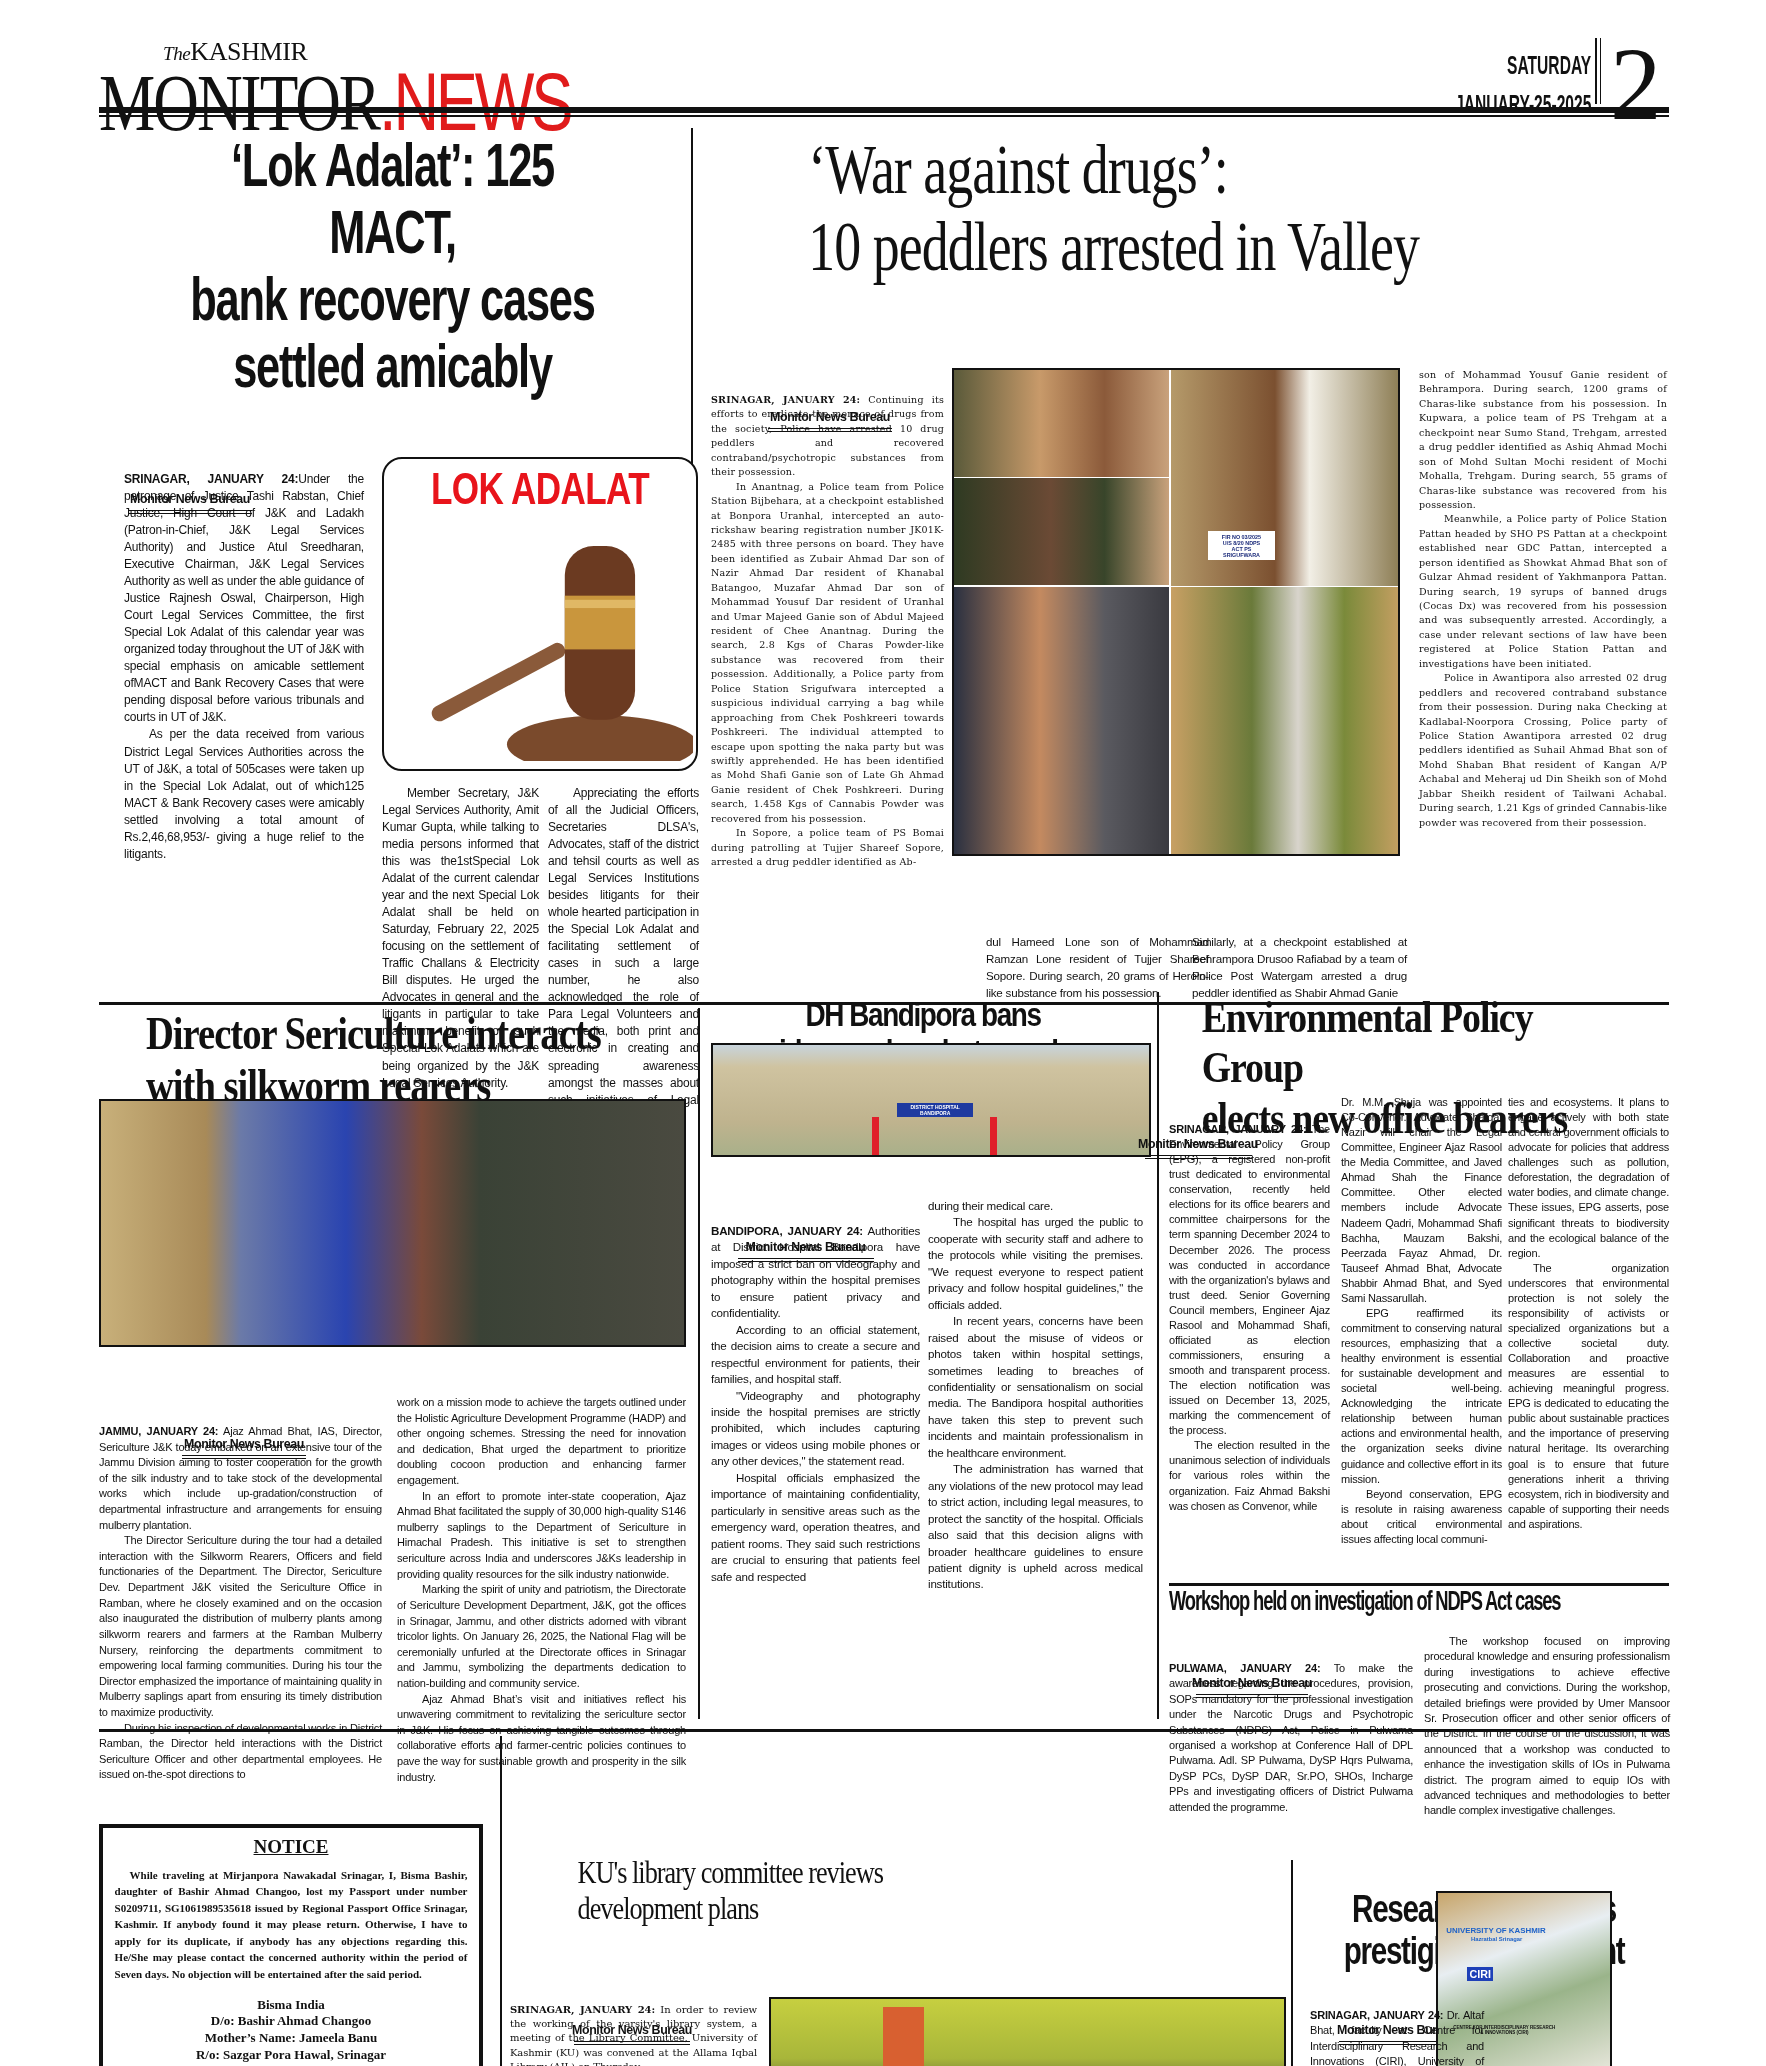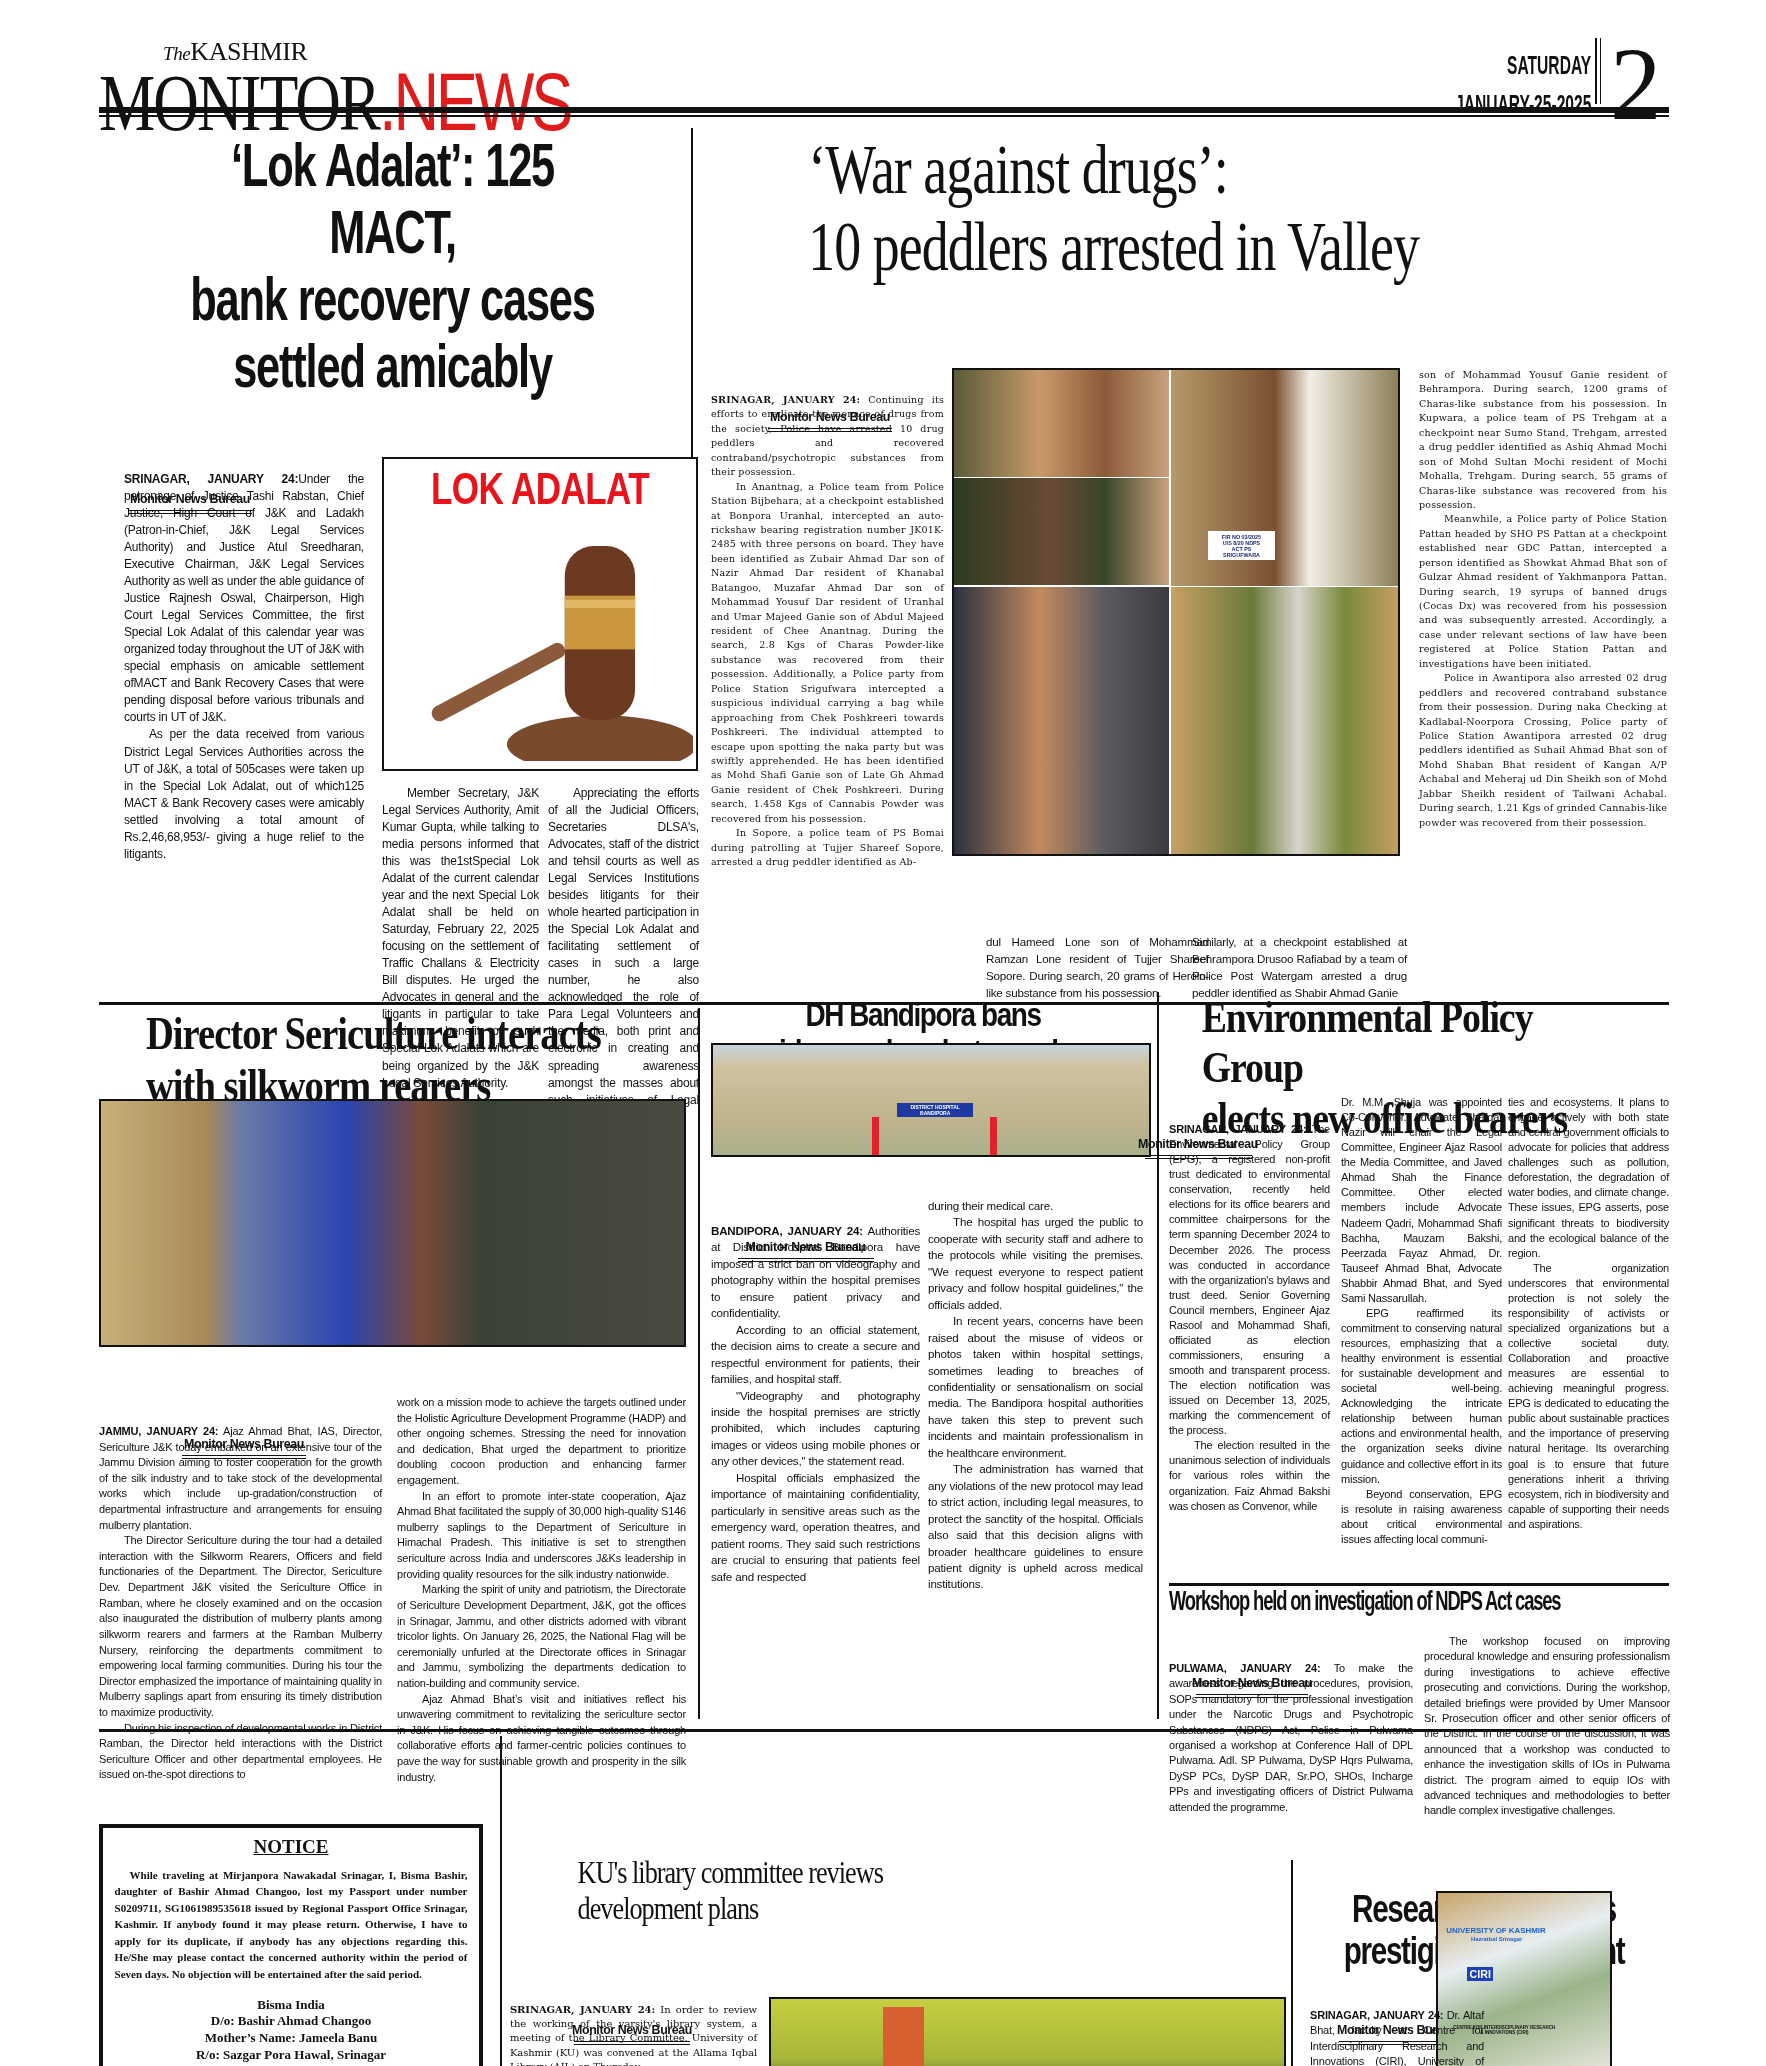--- a/index.html
+++ b/index.html
@@ -55,21 +55,21 @@
     <span class="condensed" style="transform:scaleX(0.7);width:587px;display:block;">
       <span style="display:block">‘Lok Adalat’: 125 MACT,</span>
       <span style="display:block">bank recovery cases</span>
       <span style="display:block">settled amicably</span>
     </span>
   </h1>
   <div class="abs" style="left:124px;top:450px;width:132px;">
     <div class="byline">Monitor News Bureau</div>
     <div class="byline-rule" style="width:124px;"></div>
   </div>
-  <div class="photo" style="left:382px;top:457px;width:316px;height:314px;background:#fff;">
+  <div class="photo" style="left:382px;top:457px;width:316px;height:314px;background:#fff;border-radius:20px;">
     <div style="font-family:'Liberation Sans',sans-serif;font-weight:bold;color:#e8141b;font-size:45px;text-align:center;margin-top:4.1px;transform:scaleX(0.78);letter-spacing:-0.8px;">LOK ADALAT</div>
     <svg width="306" height="248" viewBox="0 0 740 600" style="position:absolute;left:2.5px;top:54px;">
       <ellipse cx="520" cy="560" rx="230" ry="70" fill="#7a4a2c"></ellipse>
       <rect x="90" y="390" width="360" height="38" rx="18" fill="#8a5a3a" transform="rotate(-28 270 410)"></rect>
       <rect x="430" y="80" width="170" height="420" rx="70" fill="#6b3a21"></rect>
       <rect x="430" y="200" width="170" height="130" fill="#c9963d"></rect>
       <rect x="430" y="210" width="170" height="20" fill="#e0b865"></rect>
     </svg>
   </div>
   <div class="abs body-col" style="left:124px;top:471px;width:240px;">

